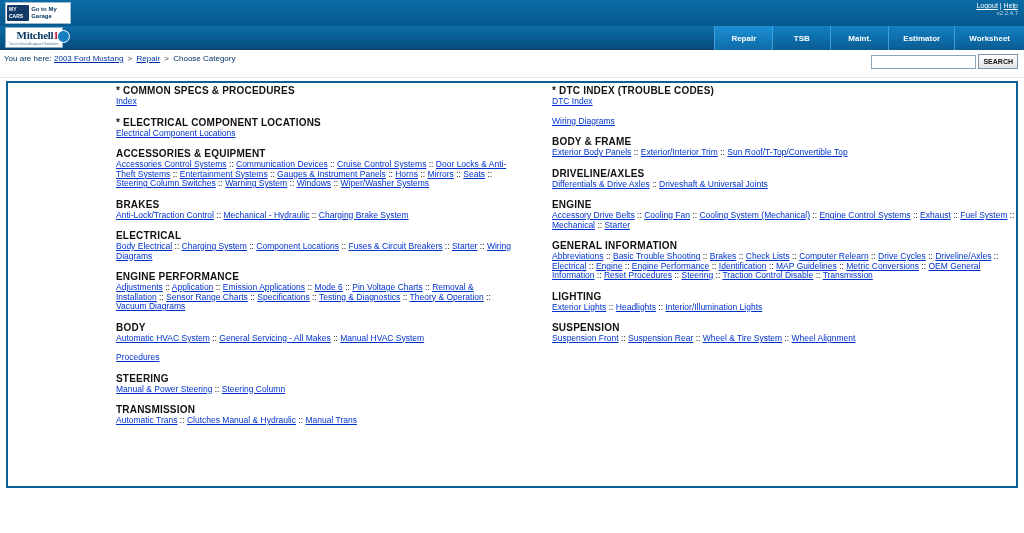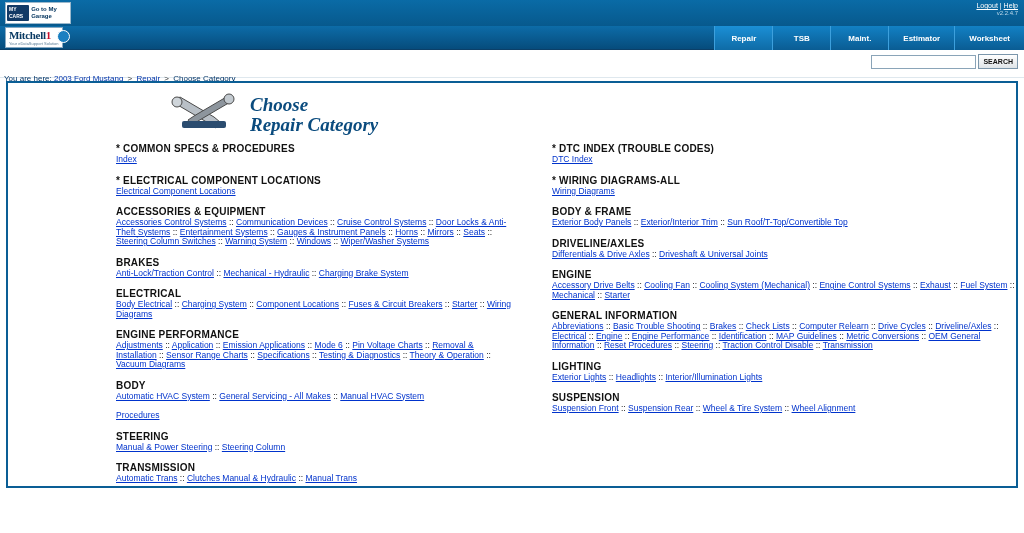--- a/index.html
+++ b/index.html
@@ -48,20 +48,21 @@
     background: linear-gradient(#0d6ca8, #064c7c);
     position: relative;
     border-bottom: 1px solid #0b3f68;
   }
   .mitchell-logo {
     position: absolute; left: 5px; top: 1px;
     background: #ffffff; border: 1px solid #88a9c2;
     padding: 1px 4px 1px 3px;
     display: flex; flex-direction: column; justify-content: center;
     height: 21px;
+    align-items: flex-end;
   }
   .mitchell-name {
     font-size: 11px; font-weight: bold; color: #0a3a63;
     font-family: "Liberation Serif", serif; letter-spacing: -0.3px;
     line-height: 11px;
   }
   .mitchell-name .one { color: #c8102e; }
   .mitchell-sub { font-size: 4px; color: #5a7c96; line-height: 5px; }
   .mitchell-badge {
     position: absolute; left: 57px; top: 4px;
@@ -84,21 +85,21 @@
   .navtab:first-child { border-left: 1px solid #3da0dd; }
   .navtab.active { background: linear-gradient(#1b8fd6, #0f6ba6); }
 
   
   .crumbrow {
     height: 28px;
     background: #ffffff;
     position: relative;
     font-size: 8px; color: #003366;
     padding-left: 4px;
-    padding-top: 24px;
+    padding-top: 4px;
     border-bottom: 1px solid #dfe8ee;
   }
   .crumbrow a { color: #0033aa; }
   .crumbs { display: inline-block; }
   .crumb-sep { color: #333; margin: 0 2px; }
   .searchbox {
     position: absolute; right: 6px; top: 4px;
     display: flex; align-items: center;
   }
   .searchbox input[type=text] {
@@ -203,37 +204,20 @@
     <span class="crumb-sep">&gt;</span>
     <span>Choose Category</span>
   </span>
   <div class="searchbox">
     <input type="text" placeholder="" style="">
     <button class="searchbtn">SEARCH</button>
   </div>
 </div>
 
 <div class="frame">
-  <div class="title-area">
-    <span class="wrench-icon">
-      <svg width="72" height="44" viewBox="0 0 72 44">
-        <g stroke="#4a4a4a" stroke-width="1" fill="#9aa3ab">
-          <path d="M6 10 L12 6 L46 26 L52 31 L48 37 L42 33 L8 13 Z" fill="#b9c0c7"></path>
-          <circle cx="9" cy="11" r="5" fill="#cfd5da"></circle>
-          <path d="M58 6 L64 10 L30 30 L24 35 L20 29 L26 25 L60 5 Z" fill="#8d959d"></path>
-          <circle cx="61" cy="8" r="5" fill="#c3cad0"></circle>
-        </g>
-        <rect x="14" y="30" width="44" height="7" rx="2" fill="#2b4c6f"></rect>
-      </svg>
-    </span>
-    <div class="choose-title">
-      <div>Choose</div>
-      <div>Repair Category</div>
-    </div>
-  </div>
 
   <div class="cols">
     <div class="col left">
         <div class="group">
           <div class="group-title">* COMMON SPECS &amp; PROCEDURES</div>
           <div class="group-links"><a href="#">Index</a></div>
         </div>
         <div class="group">
           <div class="group-title">* ELECTRICAL COMPONENT LOCATIONS</div>
           <div class="group-links"><a href="#">Electrical Component Locations</a></div>
@@ -269,21 +253,20 @@
           <div class="group-title">TRANSMISSION</div>
           <div class="group-links"><a href="#">Automatic Trans</a><span class="sep"> :: </span><a href="#">Clutches Manual &amp; Hydraulic</a><span class="sep"> :: </span><a href="#">Manual Trans</a></div>
         </div>
       </div>
     <div class="col right">
         <div class="group">
           <div class="group-title">* DTC INDEX (TROUBLE CODES)</div>
           <div class="group-links"><a href="#">DTC Index</a></div>
         </div>
         <div class="group">
-          <div class="group-title">* WIRING DIAGRAMS-ALL</div>
           <div class="group-links"><a href="#">Wiring Diagrams</a></div>
         </div>
         <div class="group">
           <div class="group-title">BODY &amp; FRAME</div>
           <div class="group-links"><a href="#">Exterior Body Panels</a><span class="sep"> :: </span><a href="#">Exterior/Interior Trim</a><span class="sep"> :: </span><a href="#">Sun Roof/T-Top/Convertible Top</a></div>
         </div>
         <div class="group">
           <div class="group-title">DRIVELINE/AXLES</div>
           <div class="group-links"><a href="#">Differentials &amp; Drive Axles</a><span class="sep"> :: </span><a href="#">Driveshaft &amp; Universal Joints</a></div>
         </div>

